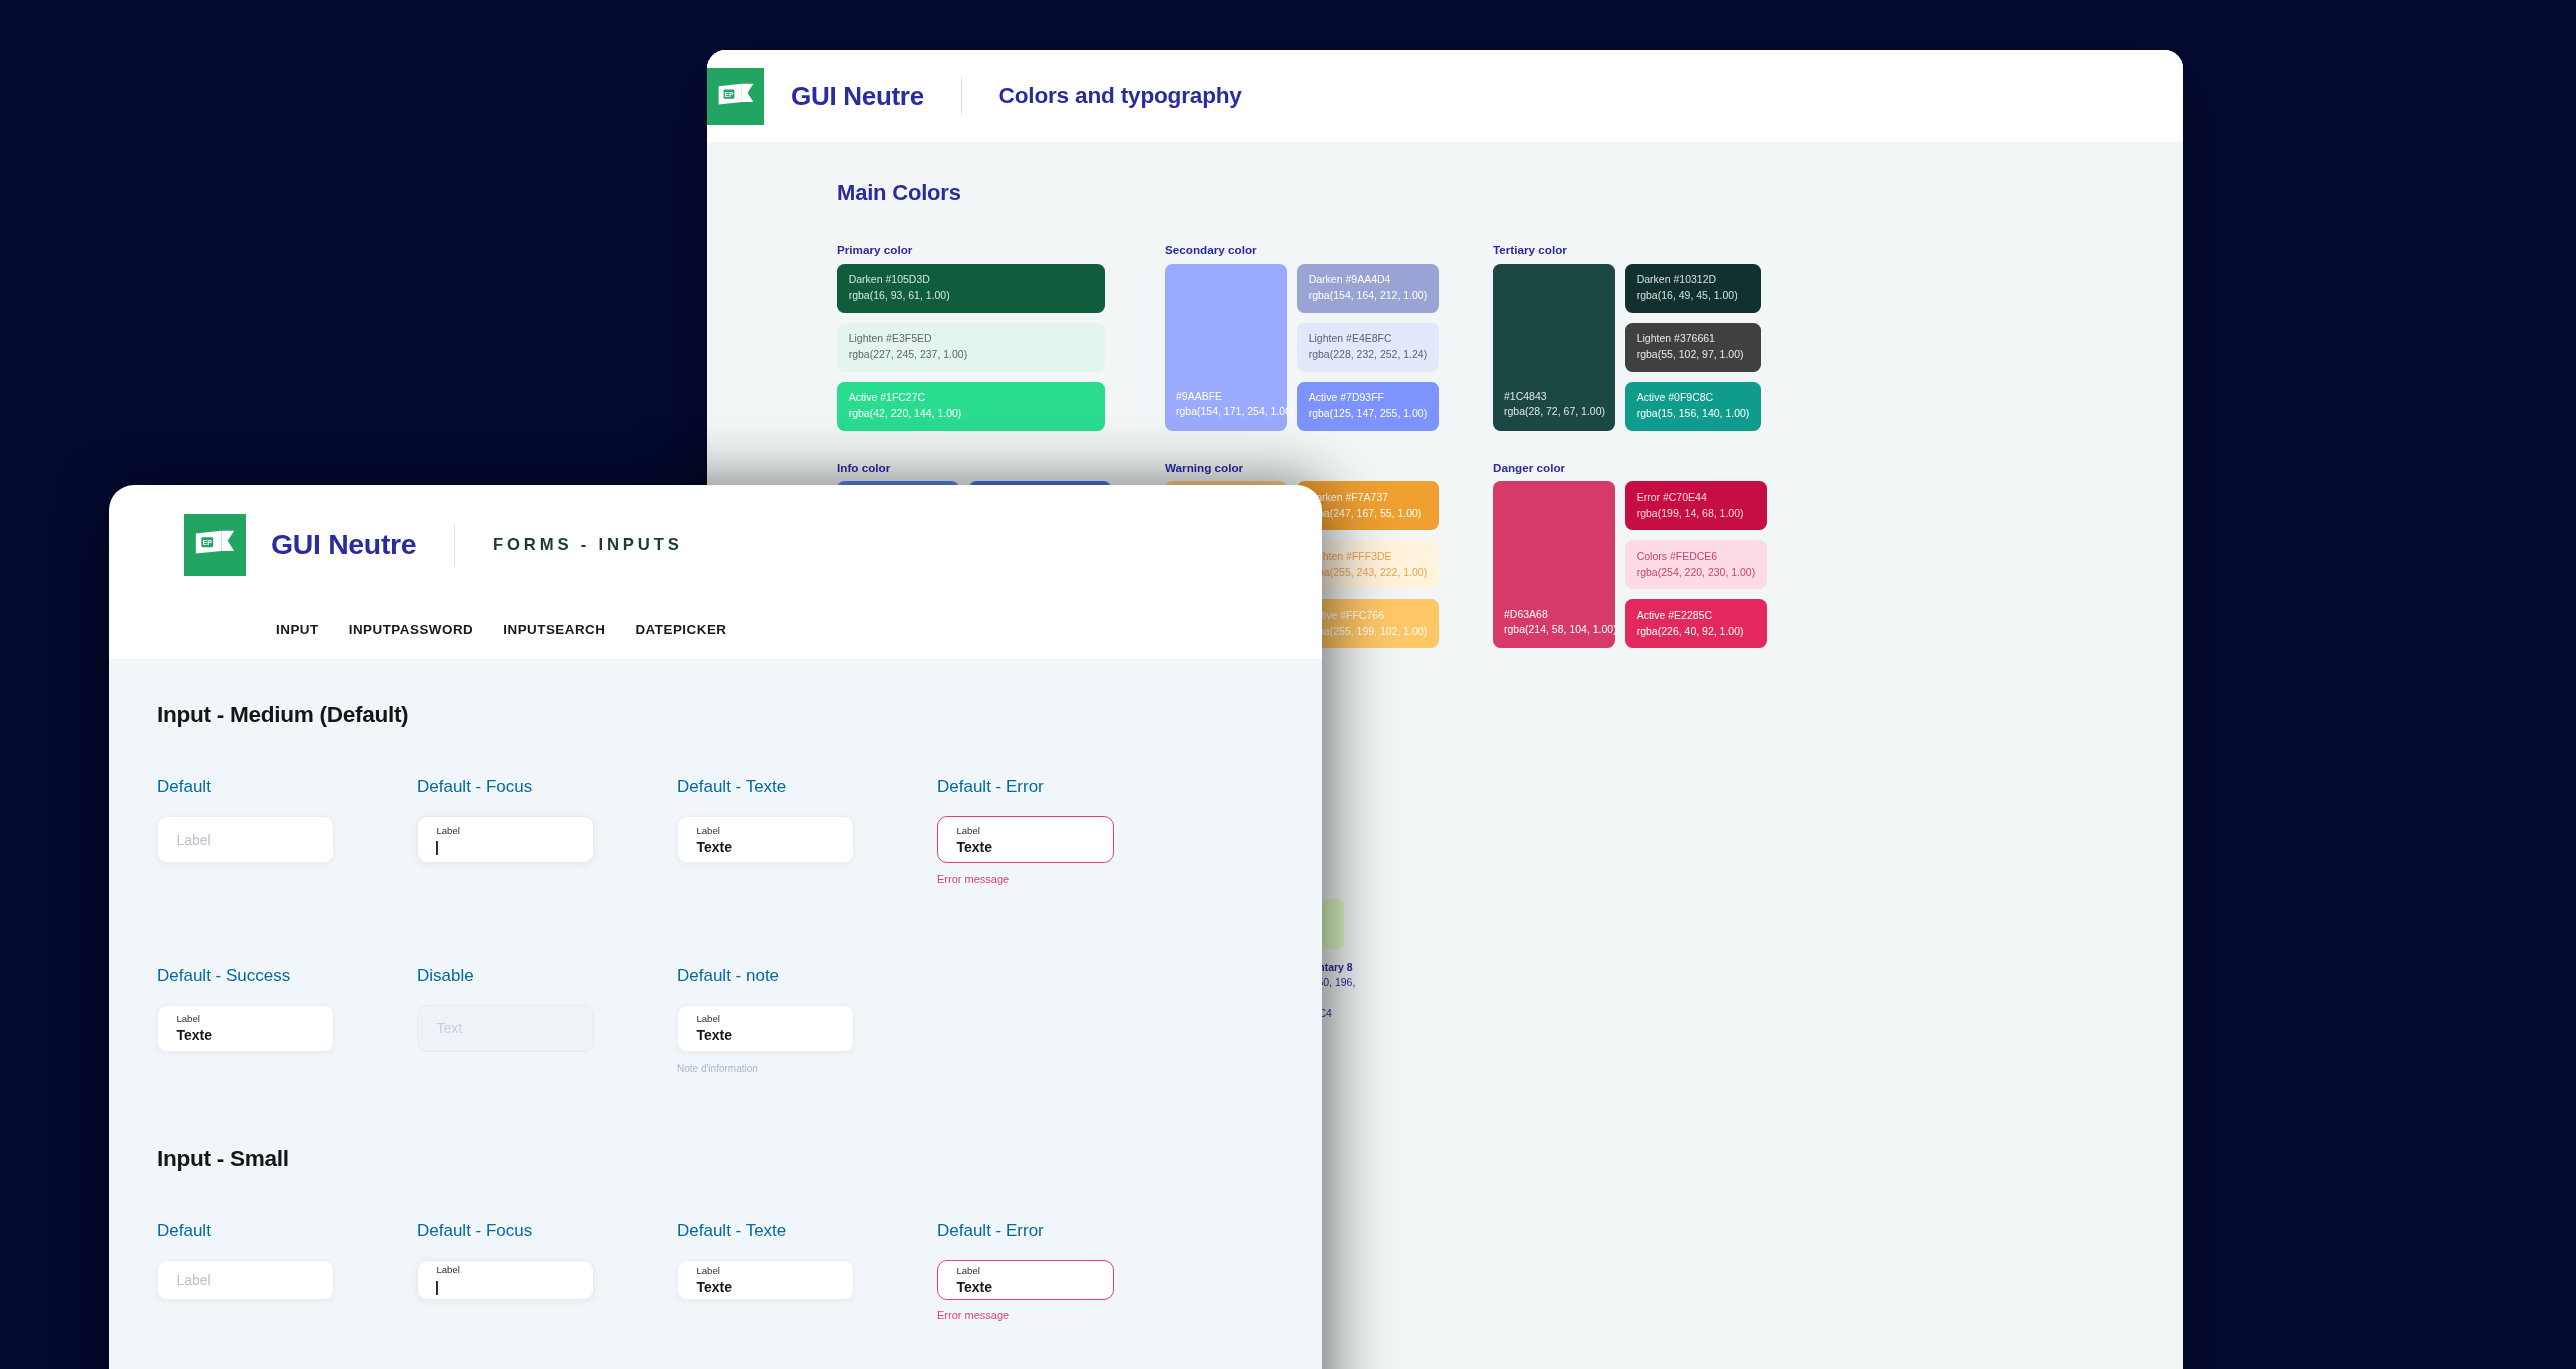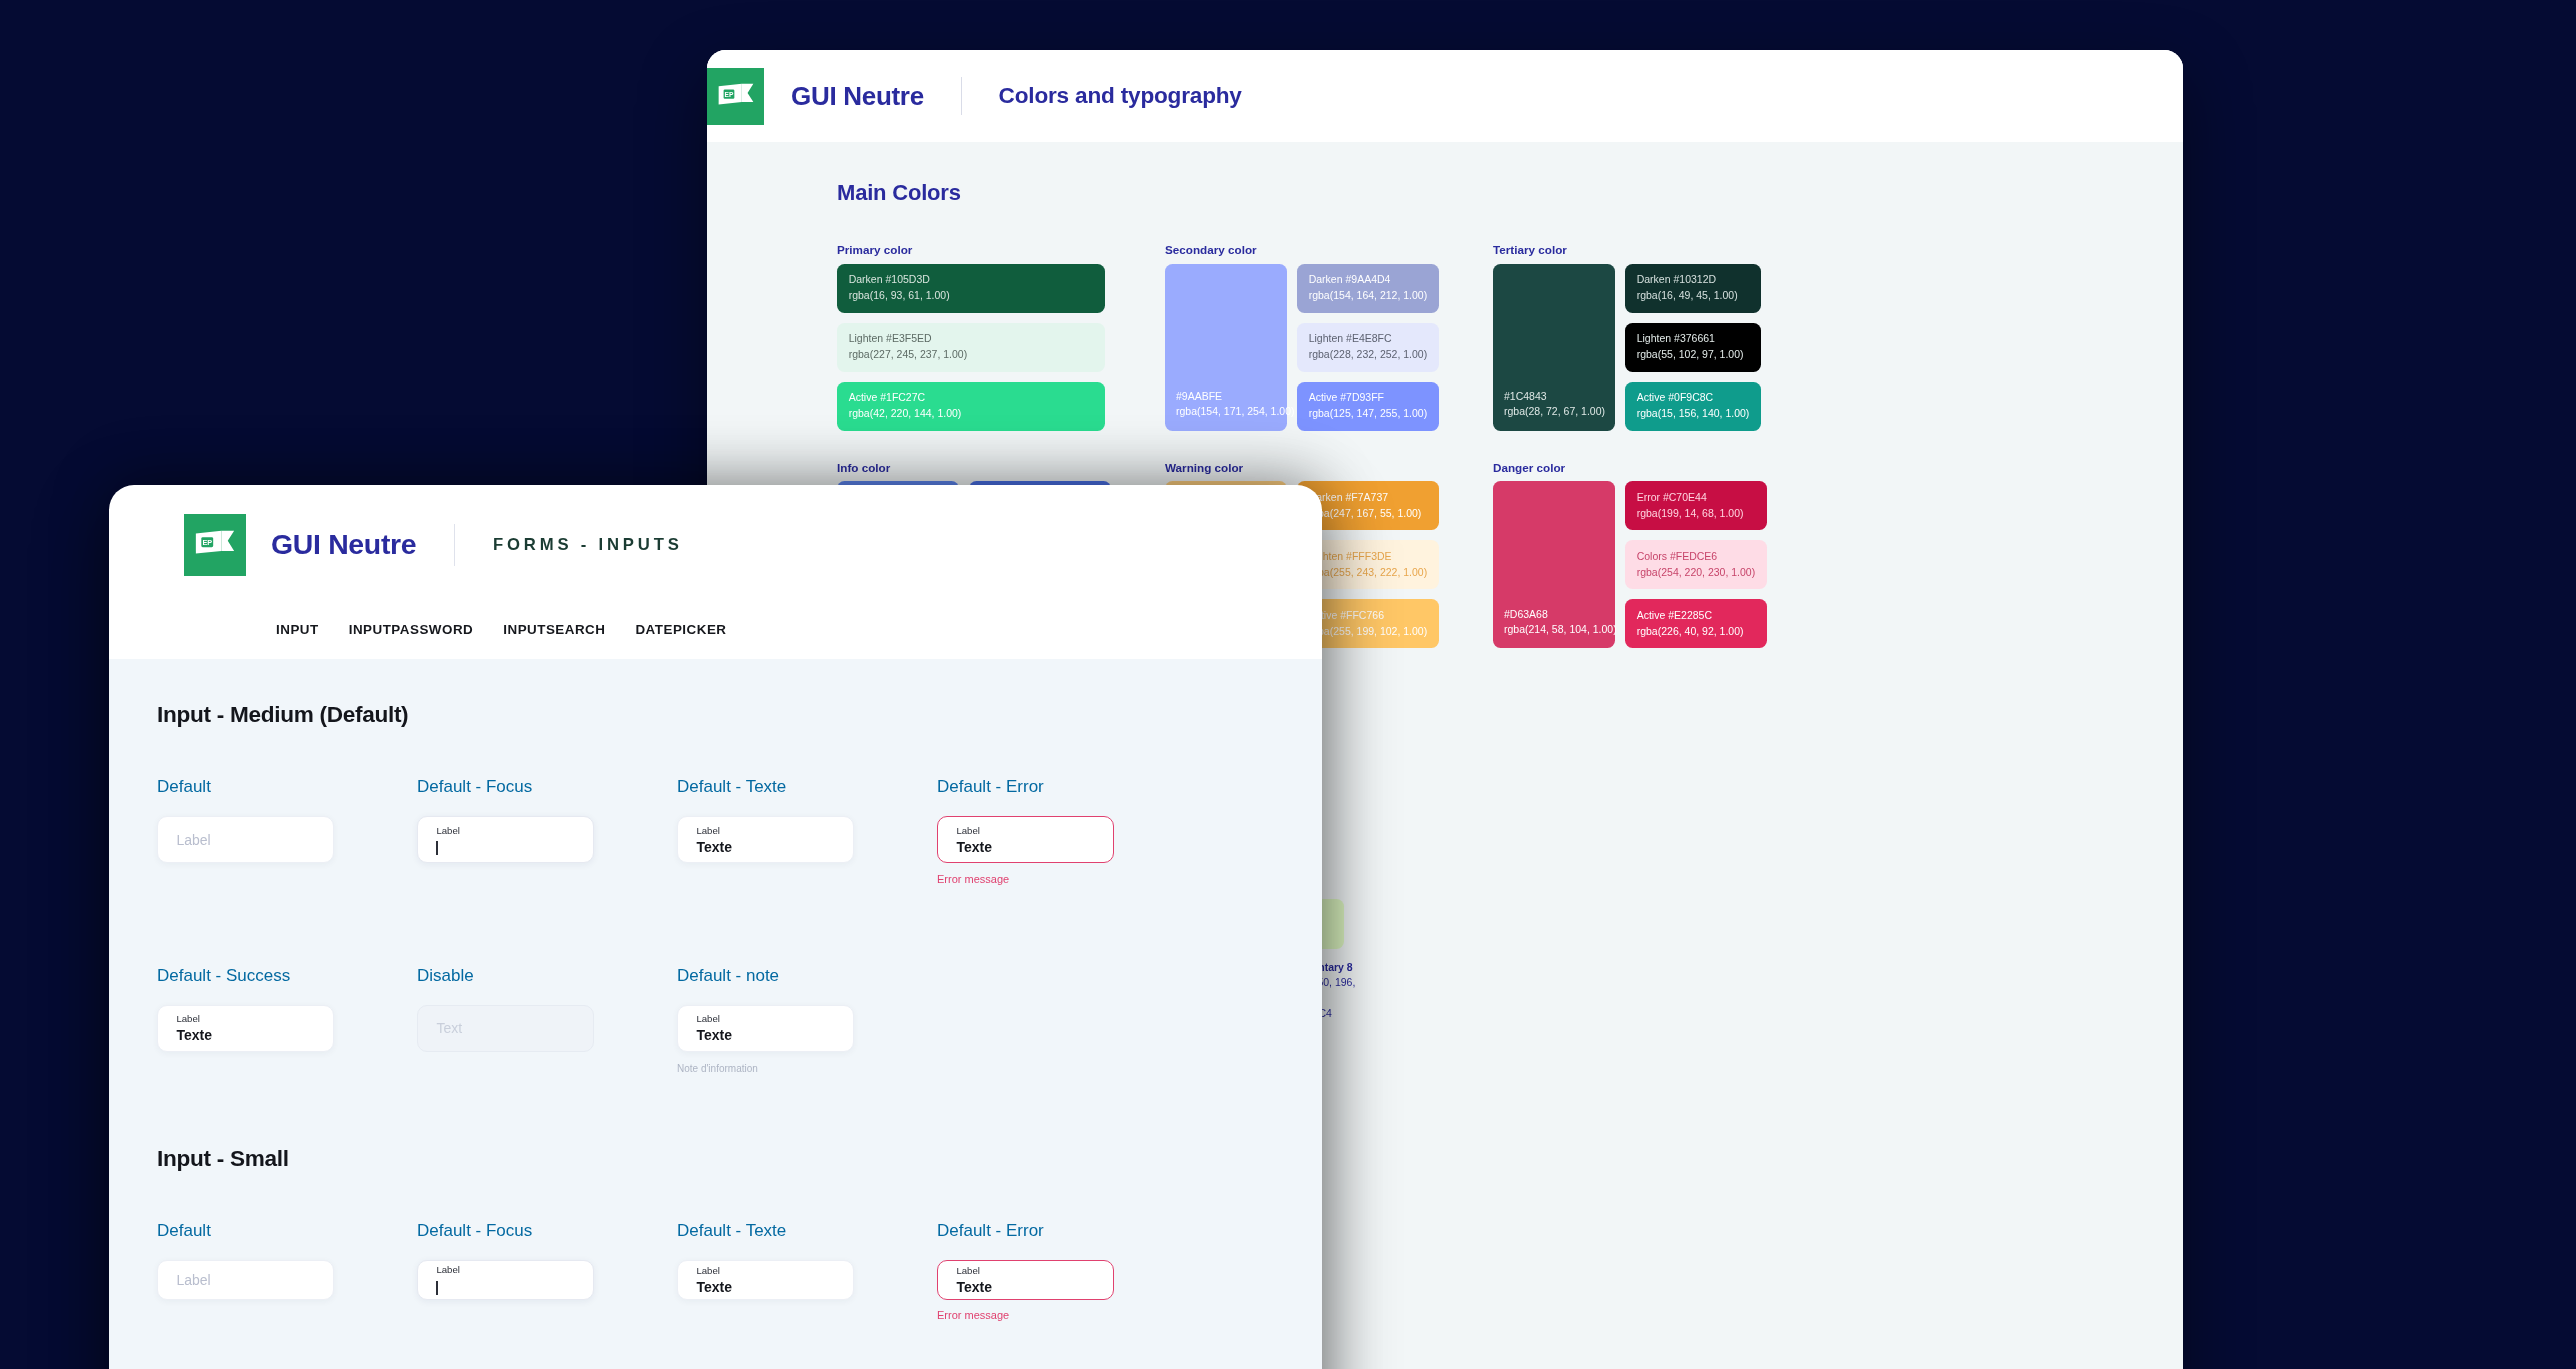--- a/index.html
+++ b/index.html
@@ -198,21 +198,21 @@
                 <div class="cg-side">
                   <div class="cell" style="background:#9AA4D4;color:#ffffff">
                     <div class="swatch-txt">
                       <span class="l1">Darken #9AA4D4</span>
                       <span class="l2">rgba(154, 164, 212, 1.00)</span>
                     </div>
                   </div>
                   <div class="cell" style="background:#E4E8FC;color:#5c6170">
                     <div class="swatch-txt">
                       <span class="l1">Lighten #E4E8FC</span>
-                      <span class="l2">rgba(228, 232, 252, 1.00)</span>
+                      <span class="l2">rgba(228, 232, 252, 1.24)</span>
                     </div>
                   </div>
                   <div class="cell" style="background:#7D93FF;color:#ffffff">
                     <div class="swatch-txt">
                       <span class="l1">Active #7D93FF</span>
                       <span class="l2">rgba(125, 147, 255, 1.00)</span>
                     </div>
                   </div>
                 </div>
               </div>
@@ -226,21 +226,21 @@
                     <span class="l2">rgba(28, 72, 67, 1.00)</span>
                   </div>
                 </div>
                 <div class="cg-side">
                   <div class="cell" style="background:#10312D;color:#d6e0de">
                     <div class="swatch-txt">
                       <span class="l1">Darken #10312D</span>
                       <span class="l2">rgba(16, 49, 45, 1.00)</span>
                     </div>
                   </div>
-                  <div class="cell" style="background:#000000;color:#e4ecea">
+                  <div class="cell" style="background:#404040;color:#e4ecea">
                     <div class="swatch-txt">
                       <span class="l1">Lighten #376661</span>
                       <span class="l2">rgba(55, 102, 97, 1.00)</span>
                     </div>
                   </div>
                   <div class="cell" style="background:#0F9C8C;color:#ffffff">
                     <div class="swatch-txt">
                       <span class="l1">Active #0F9C8C</span>
                       <span class="l2">rgba(15, 156, 140, 1.00)</span>
                     </div>

